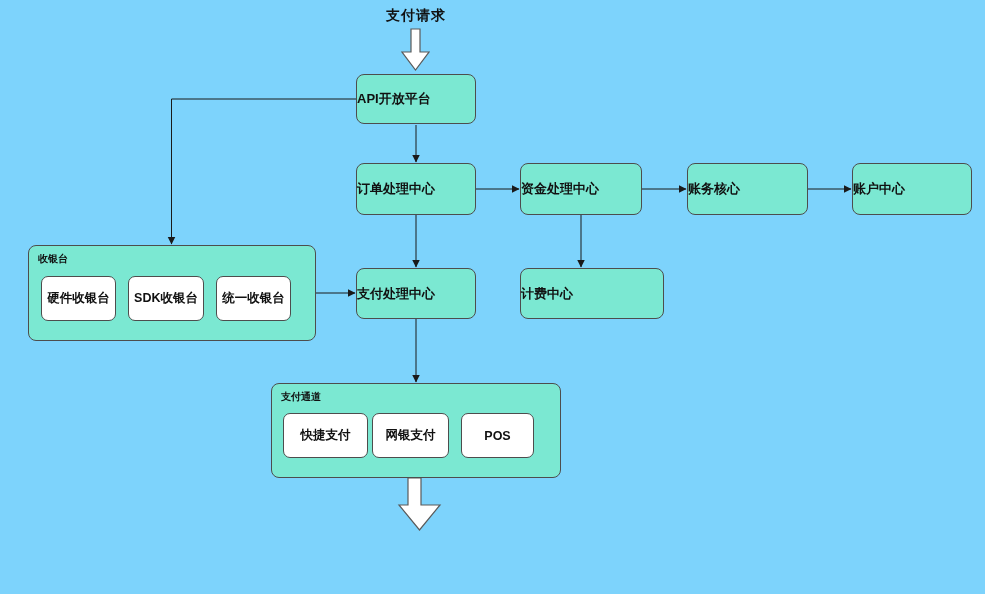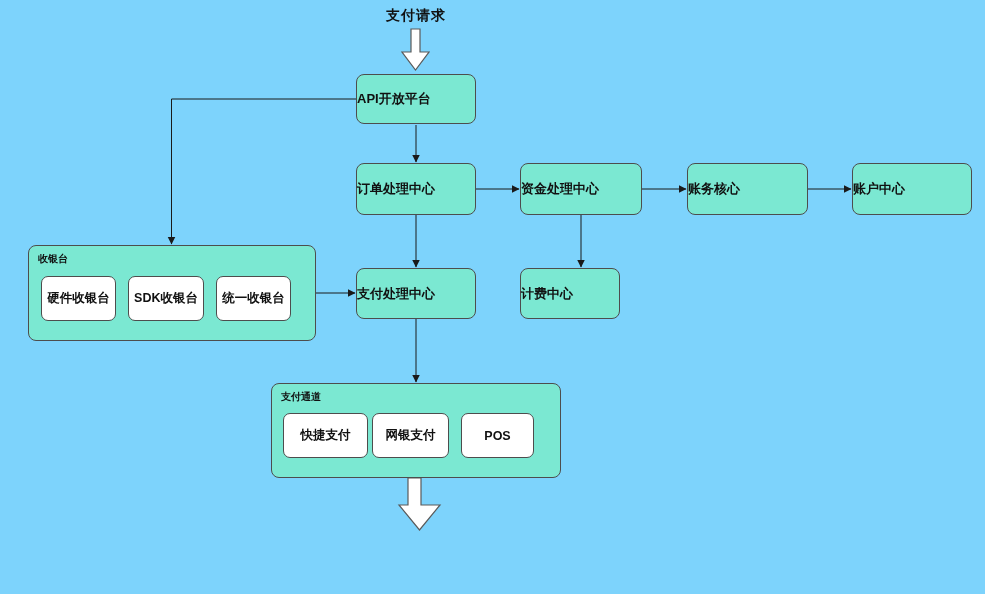--- a/index.html
+++ b/index.html
@@ -87,21 +87,21 @@
     font-weight: bold;
     color: var(--text-color);
   }
   
   .n-api        { left: 356px; top: 74px;  width: 120px; height: 50px; }
   .n-order      { left: 356px; top: 163px; width: 120px; height: 52px; }
   .n-fund       { left: 520px; top: 163px; width: 122px; height: 52px; }
   .n-acctcore   { left: 687px; top: 163px; width: 121px; height: 52px; }
   .n-acctcenter { left: 852px; top: 163px; width: 120px; height: 52px; }
   .n-paycenter  { left: 356px; top: 268px; width: 120px; height: 51px; }
-  .n-billing    { left: 520px; top: 268px; width: 100px; height: 51px; }
+  .n-billing    { left: 520px; top: 268px; width: 144px; height: 51px; }
   .n-clearing   { left: 378px; top: 535px; width: 75px;  height: 45px; }
   .g-cashier    { left: 28px;  top: 245px; width: 288px; height: 96px; }
   .g-channel    { left: 271px; top: 383px; width: 290px; height: 95px; }
   .g-cashier .c0 { left: 12px;  top: 30px; width: 75px; height: 45px; }
   .g-cashier .c1 { left: 99px;  top: 30px; width: 76px; height: 45px; }
   .g-cashier .c2 { left: 187px; top: 30px; width: 75px; height: 45px; text-align: center; }
   .g-channel .c0 { left: 11px;  top: 29px; width: 85px; height: 45px; }
   .g-channel .c1 { left: 100px; top: 29px; width: 77px; height: 45px; }
   .g-channel .c2 { left: 189px; top: 29px; width: 73px; height: 45px; }
 </style>

